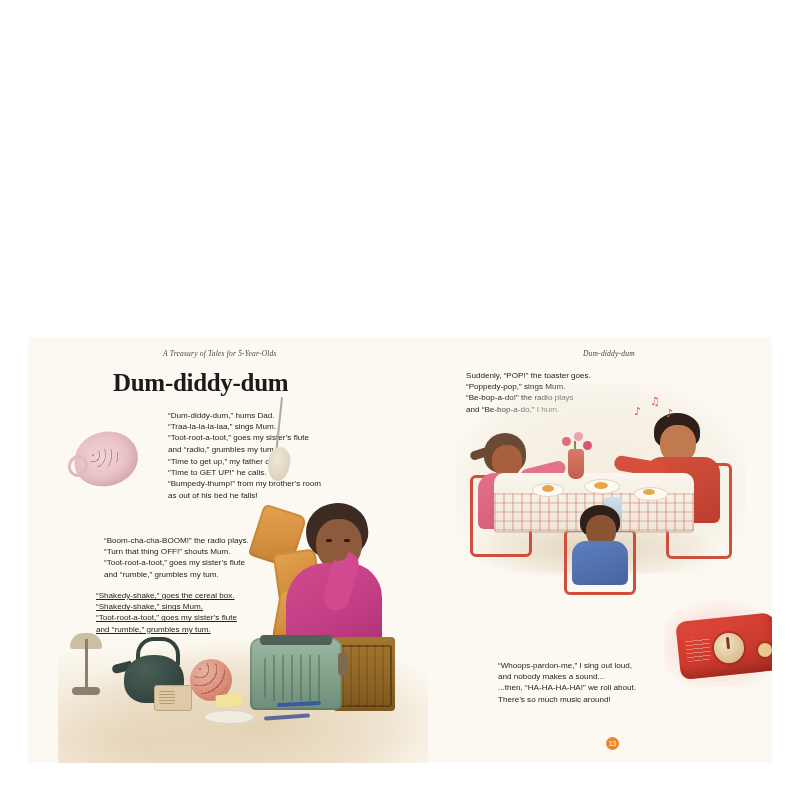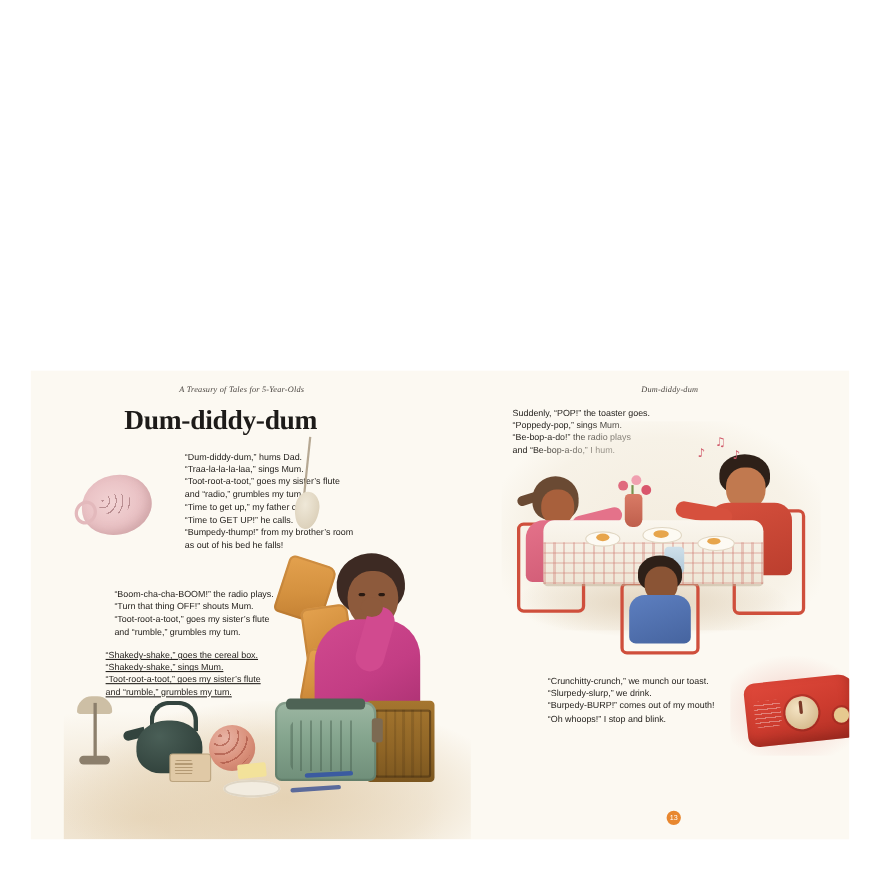--- a/index.html
+++ b/index.html
@@ -506,24 +506,24 @@
       <div id="jug" class="ill"></div>
 
       <div id="boy-hair" class="ill"></div>
       <div id="boy-face" class="ill"></div>
       <div id="boy-body" class="ill"></div>
 
       <span class="note" style="left:206px; top:68px;">♪</span>
       <span class="note" style="left:222px; top:58px;">♫</span>
       <span class="note" style="left:238px; top:70px;">♪</span>
 
-      <div id="v6" class="verse">“Crunchitty-crunch,” we munch our toast.
-“Slurpedy-slurp,” we drink.
-“Burpedy-BURP!” comes out of my mouth!
-“Oh whoops!” I stop and blink.</div>
+      <div id="v7" class="verse">“Whoops-pardon-me,” I sing out loud,
+and nobody makes a sound...
+...then, “HA-HA-HA-HA!” we roll about.
+There’s so much music around!</div>
 
       <div id="splash" class="ill"></div>
       <div id="radio-body" class="ill"></div>
       <div id="radio-grill" class="ill"></div>
       <div id="radio-dial" class="ill"></div>
       <div id="radio-knob" class="ill"></div>
 
       <div id="page-num">13</div>
     </div>
 

